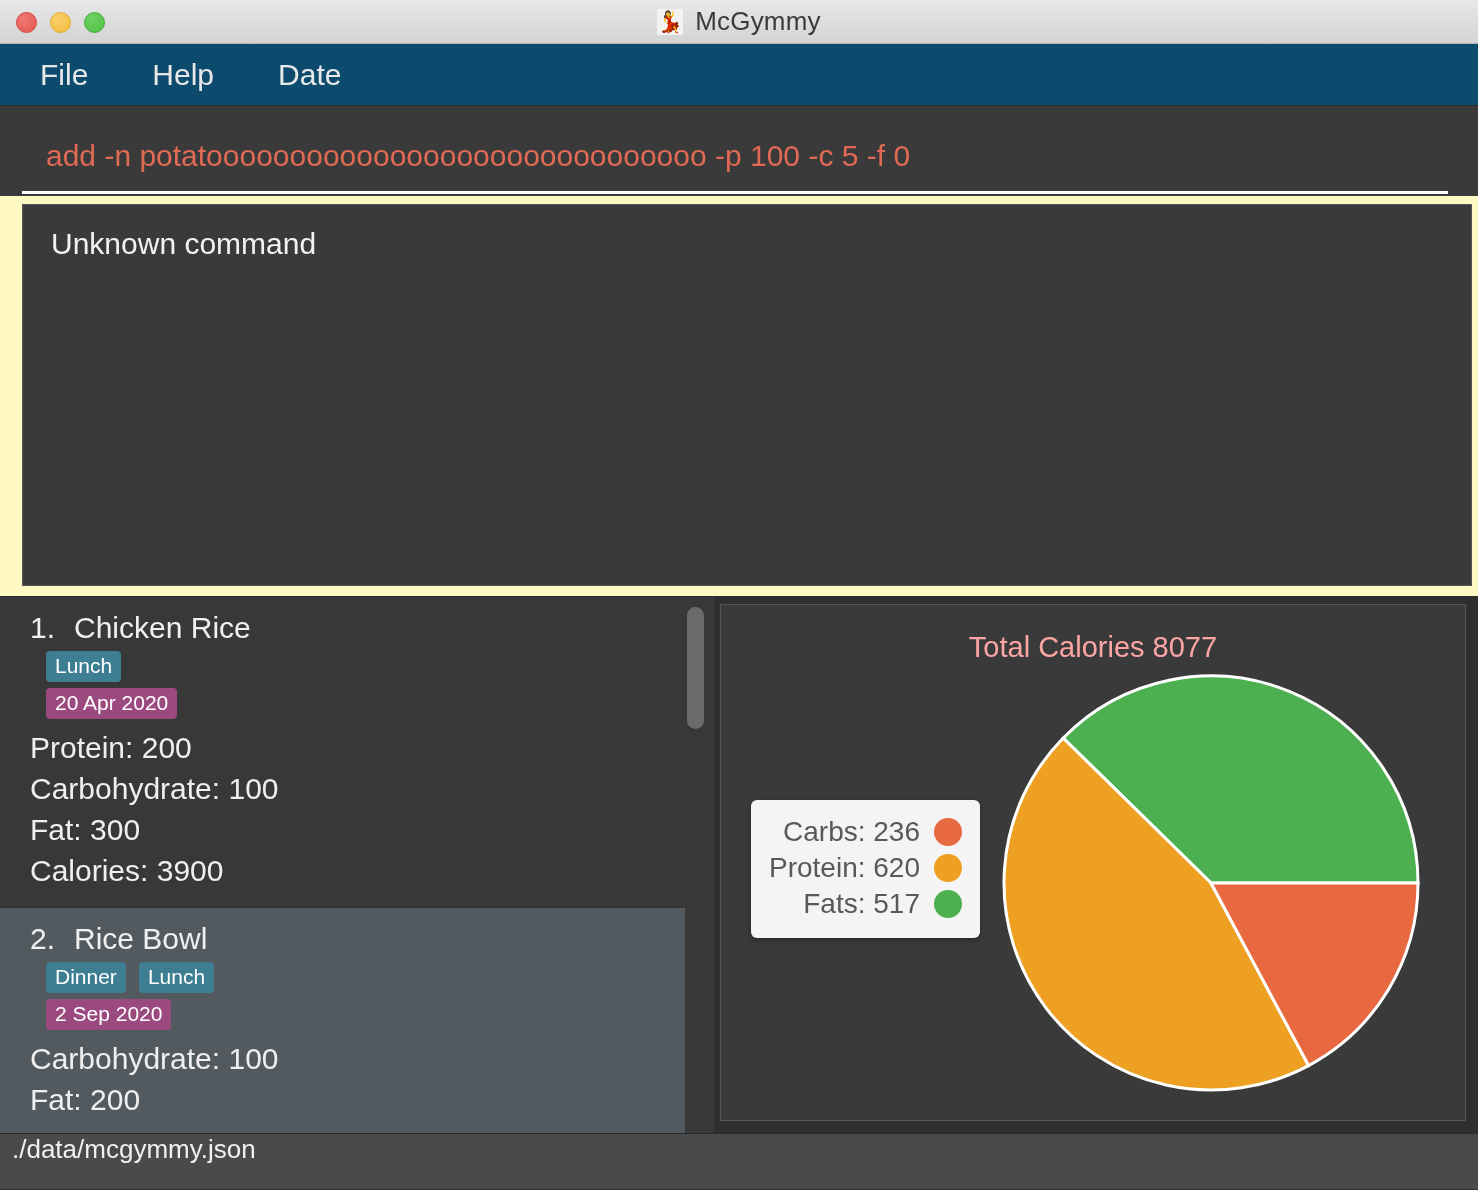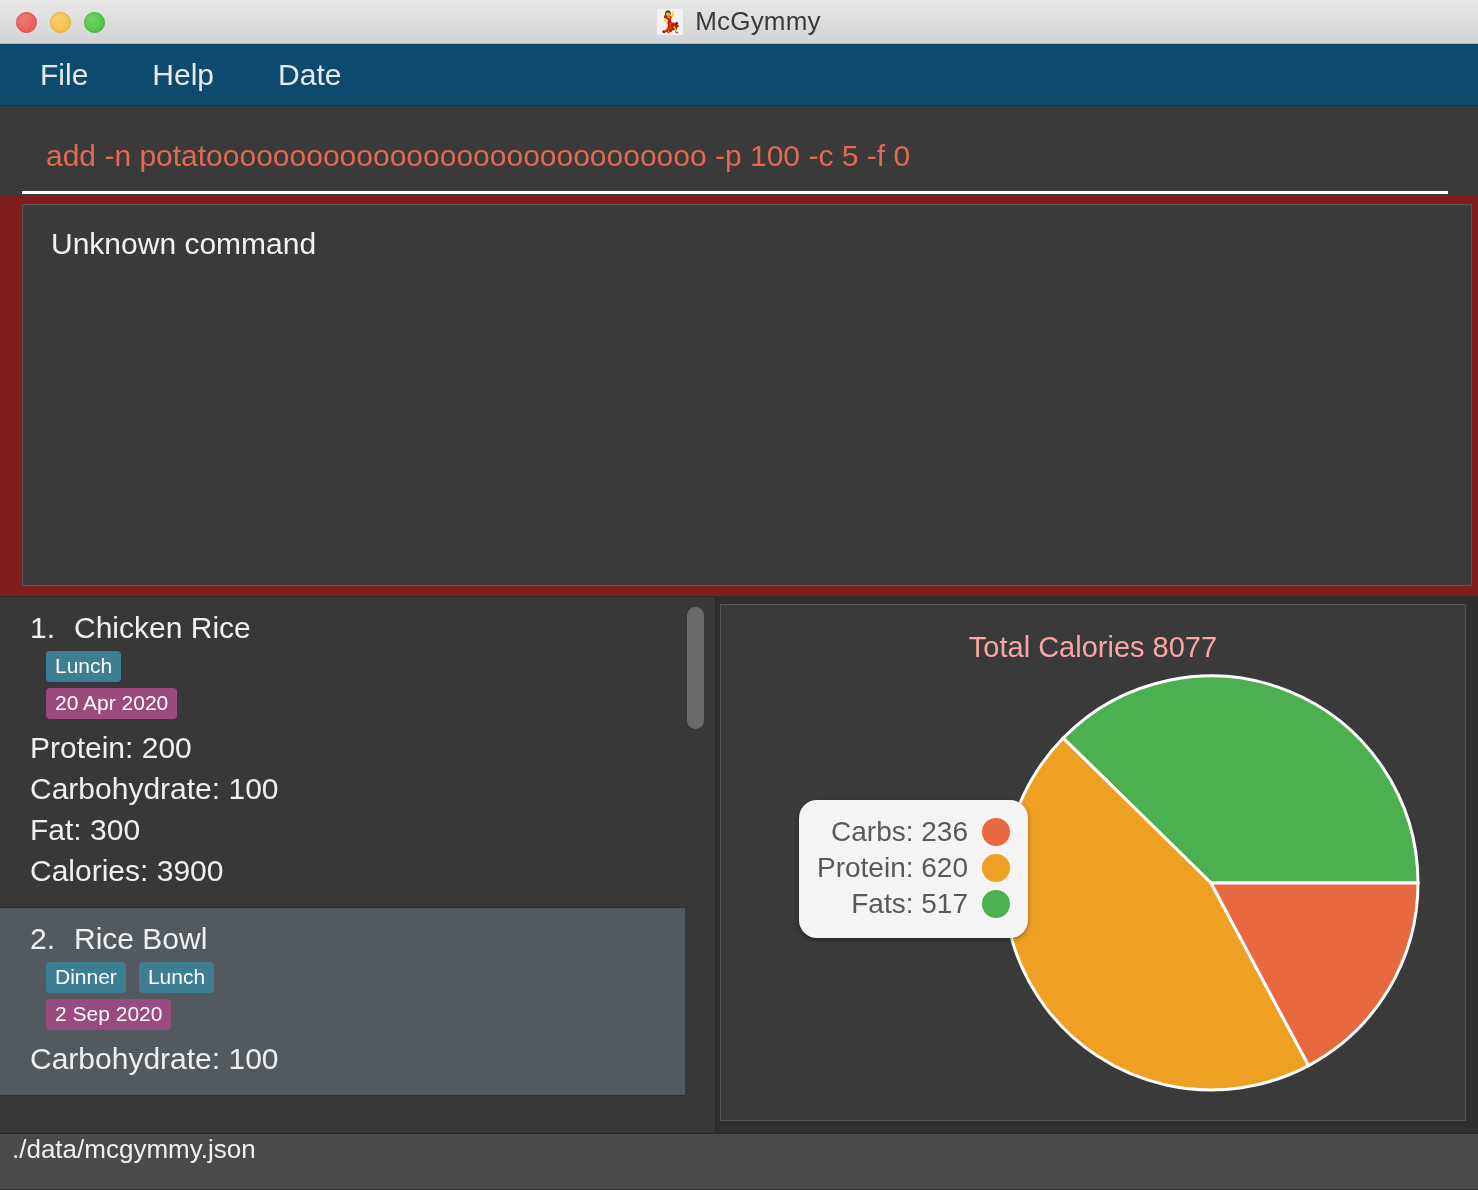--- a/index.html
+++ b/index.html
@@ -95,21 +95,21 @@
   .command-text {
     color: #e06a54;
     font-size: 30px;
     white-space: nowrap;
     overflow: hidden;
   }
 
   
   .result-wrap {
     padding: 8px 6px 10px 22px;
-    background: #7f1d1d;
+    background: #fef9c3;
     height: 400px;
   }
   .result-box {
     height: 382px;
     background: #3a3a3a;
     border: 1px solid #555555;
     padding: 22px 0 0 28px;
   }
   .result-text {
     color: #f2f2f2;
@@ -209,24 +209,23 @@
     left: 275px;
     top: 68px;
     width: 430px;
     height: 420px;
   }
   .legend {
     position: absolute;
     left: 30px;
     top: 195px;
     background: #f4f4f4;
-    border-radius: 18px;
+    border-radius: 6px;
     padding: 14px 18px 16px 18px;
     box-shadow: 0 2px 5px rgba(0,0,0,0.35);
-    margin-left: 48px;
   }
   .legend-row {
     display: flex;
     align-items: center;
     justify-content: flex-end;
     gap: 14px;
     font-size: 28px;
     color: #595959;
     padding: 2px 0;
   }
@@ -310,20 +309,21 @@
           <span>Rice Bowl</span>
         </div>
         <div class="tag-row">
           <span class="tag meal">Dinner</span>
           <span class="tag meal">Lunch</span>
         </div>
         <div class="tag-row date-row">
           <span class="tag date">2 Sep 2020</span>
         </div>
         <div class="nutrient">Carbohydrate: 100</div>
+        <div class="nutrient">Fat: 200</div>
       </div>
 
     </div>
 
     <div class="scrollbar-track">
       <div class="scrollbar-thumb"></div>
     </div>
   </div>
 
   <div class="chart-panel">

